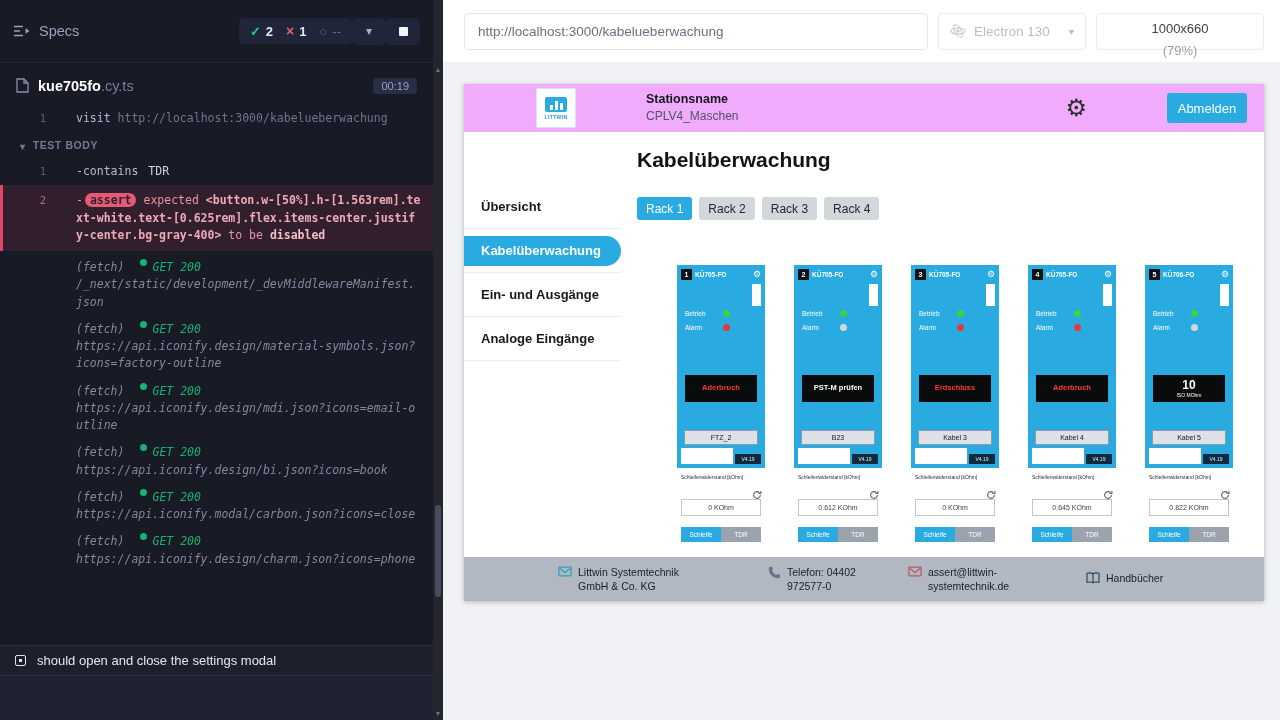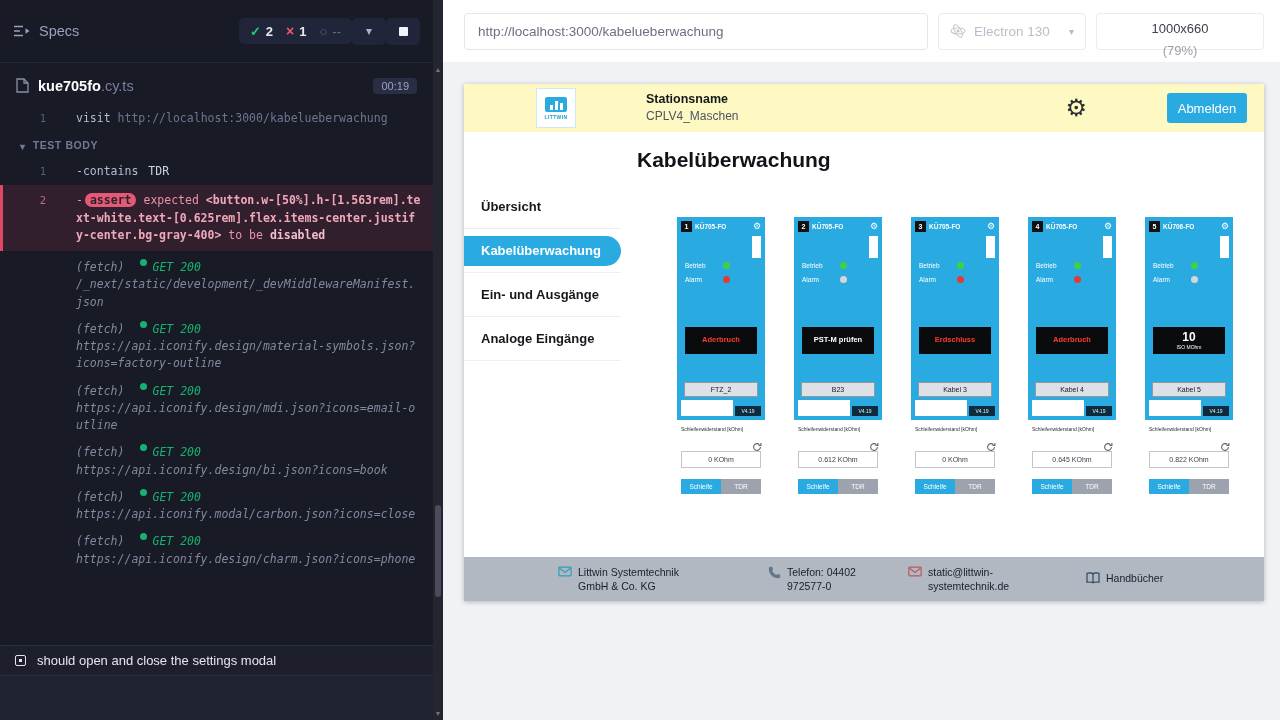--- a/index.html
+++ b/index.html
@@ -62,21 +62,21 @@
   .browser-bar { height:62px; background:#ffffff; display:flex; align-items:center; padding:0 16px 0 21px; gap:10px; }
   .url-box { width:464px; height:37px; border:1px solid #e4e6ea; border-radius:4px; display:flex; align-items:center; padding:0 13px; font-size:13.5px; color:#6a7080; background:#fff; }
   .browser-select { margin-left:auto; width:148px; height:37px; border:1px solid #eaebef; border-radius:4px; display:flex; align-items:center; gap:8px; padding:0 11px; color:#b9bec8; font-size:13.5px; cursor:pointer; }
   .viewport-box { width:168px; height:37px; border:1px solid #eaebef; border-radius:4px; display:flex; align-items:center; gap:7px; padding:0 11px; font-size:13px; color:#3c424e; cursor:pointer;flex-direction:column; }
   .vp-zoom { color:#9aa0ab; }
   .sel-chev { margin-left:auto; font-size:10px; color:#b6bac4; }
 
   .stage { height:658px; background:#f1f2f5; position:relative; }
   .app { position:absolute; left:21px; top:22px; width:800px; height:517px; background:#ffffff; box-shadow:0 1px 5px rgba(0,0,0,.25); display:flex; flex-direction:column; }
 
-  .app-header { height:48px; background:#fef9c3; display:flex; align-items:center; flex-shrink:0; }
+  .app-header { height:48px; background:#f0abfc; display:flex; align-items:center; flex-shrink:0; }
   .logo-tile { width:40px; height:40px; background:#fff; margin-left:72px; border:1px solid #cde9f7; display:flex; flex-direction:column; align-items:center; justify-content:center; gap:2px; flex-shrink:0; }
   .logo-mark { width:22px; height:15px; background:#29abe2; border-radius:2px; display:flex; align-items:flex-end; justify-content:center; gap:2px; padding:2px 3px; }
   .logo-mark i { display:block; width:3px; background:#fff; }
   .logo-mark i:nth-child(1){height:5px;} .logo-mark i:nth-child(2){height:9px;} .logo-mark i:nth-child(3){height:7px;}
   .logo-text { font-size:5px; font-weight:bold; color:#1a9cd8; letter-spacing:.4px; }
   .station { margin-left:70px; line-height:1.35; }
   .station-label { font-size:12.5px; font-weight:bold; color:#15181d; }
   .station-name { font-size:12px; color:#4b5560; }
   .hdr-gear { margin-left:auto; margin-right:80px; font-size:24px; color:#2c2f34; cursor:pointer; line-height:1; }
   .logout-btn { width:80px; height:30px; background:#29abe2; color:#fff; font-size:13px; display:flex; align-items:center; justify-content:center; border-radius:3px; margin-right:17px; cursor:pointer; flex-shrink:0; }
@@ -339,20 +339,26 @@
           <div class="nav-item">
               <span>Ein- und Ausgänge</span>
             </div>
           <div class="nav-item">
               <span>Analoge Eingänge</span>
             </div>
         </div>
 
         <div class="app-main">
           <div class="app-title">Kabelüberwachung</div>
+          <div class="racks">
+            <div class="rack active">Rack 1</div>
+            <div class="rack">Rack 2</div>
+            <div class="rack">Rack 3</div>
+            <div class="rack">Rack 4</div>
+          </div>
 
           <div class="devices">
 
             <div class="device">
               <div class="dev-head">
                   <span class="dev-num">1</span>
                   <span class="dev-model">KÜ705-FO</span>
                   <span class="dev-gear">⚙</span>
                 </div>
               <div class="dev-port"></div>
@@ -551,21 +557,21 @@
           <span class="f-icon"><svg width="13" height="13" viewBox="0 0 16 16">
                 <path d="M3 1C2 1 1 2 1 3c0 7 5 12 12 12 1 0 2-1 2-2v-2.2l-3.2-1L10.3 11C8 10 6 8 5 5.7L6.2 4.2 5.2 1H3z" fill="currentColor"></path>
               </svg></span>
           <span class="f-text">Telefon: 04402 972577-0</span>
         </div>
         <div class="f-item fi-3">
           <span class="f-icon"><svg width="14" height="11" viewBox="0 0 16 12">
                 <rect x="1" y="1" width="14" height="10" rx="1" fill="none" stroke="currentColor" stroke-width="1.4"></rect>
                 <path d="M1.5 2l6.5 5 6.5-5" fill="none" stroke="currentColor" stroke-width="1.4"></path>
               </svg></span>
-          <span class="f-text">static@littwin-systemtechnik.de</span>
+          <span class="f-text">assert@littwin-systemtechnik.de</span>
         </div>
         <div class="f-item fi-4">
           <span class="f-icon"><svg width="14" height="12" viewBox="0 0 16 14">
                 <path d="M8 2C6.5.8 4 .8 1 1.4V12c3-.6 5.5-.6 7 .6 1.5-1.2 4-1.2 7-.6V1.4C12 .8 9.5.8 8 2z" fill="none" stroke="currentColor" stroke-width="1.3"></path>
                 <path d="M8 2v10.6" stroke="currentColor" stroke-width="1.3"></path>
               </svg></span>
           <span class="f-text">Handbücher</span>
         </div>
       </div>
 

